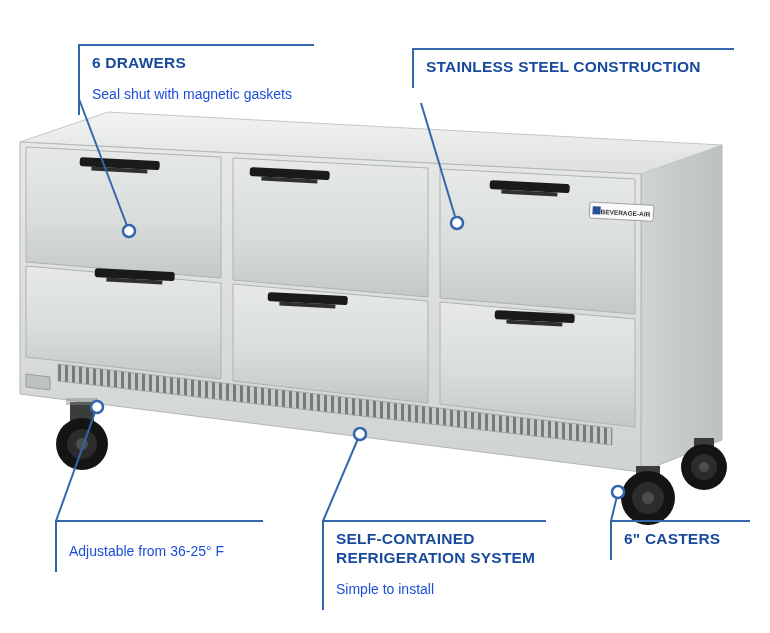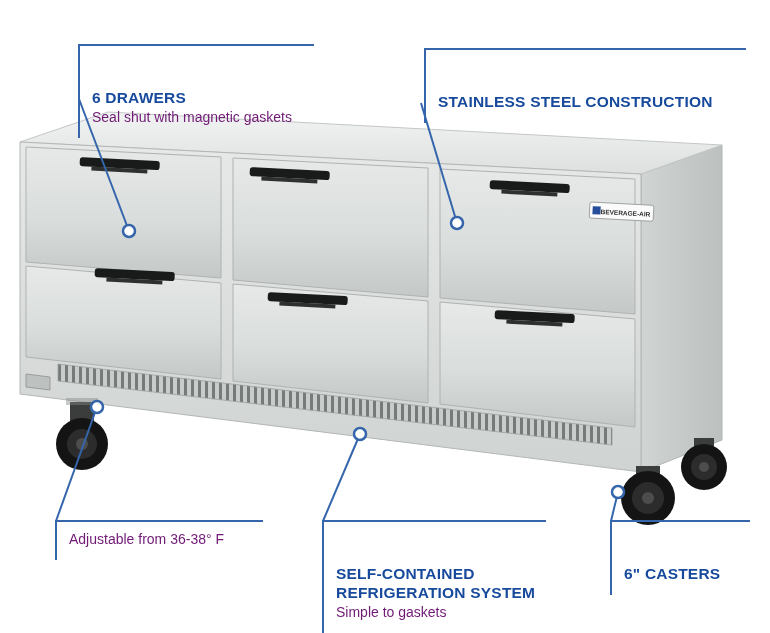--- a/index.html
+++ b/index.html
@@ -18,27 +18,26 @@
     padding:7px 0 12px 12px;
     box-sizing:border-box;
     background:transparent;
   }
   .callout-title{
     color:#174a9c;
     font-size:15.5px;
     font-weight:700;
     line-height:19px;
     letter-spacing:.2px;
-    margin-top:35px;
   }
   .callout-subtitle{
-    color:#701a75;
+    color:#1d4ed8;
     font-size:14px;
     line-height:17px;
-    margin-top:2px;
+    margin-top:14px;
   }
 </style>
 </head>
 <body>
 
 <div class="stage">
 
   <svg width="770" height="633" viewBox="0 0 770 633">
     <defs>
       <linearGradient id="gTop" x1="0" y1="0" x2="0" y2="1">
@@ -156,30 +155,30 @@
       <circle cx="360" cy="434" r="6"></circle>
       <circle cx="618" cy="492" r="6"></circle>
     </g>
   </svg>
 
   <div class="callout" style="left:78px;top:44px;width:236px">
     <div class="callout-title">6 DRAWERS</div>
     <div class="callout-subtitle">Seal shut with magnetic gaskets</div>
   </div>
 
-  <div class="callout" style="left:424px;top:48px;width:322px">
+  <div class="callout" style="left:412px;top:48px;width:322px">
     <div class="callout-title">STAINLESS STEEL CONSTRUCTION</div>
   </div>
 
   <div class="callout" style="left:55px;top:520px;width:208px">
-    <div class="callout-subtitle">Adjustable from 36-38° F</div>
+    <div class="callout-subtitle">Adjustable from 36-25° F</div>
   </div>
 
   <div class="callout" style="left:322px;top:520px;width:224px">
     <div class="callout-title">SELF-CONTAINED REFRIGERATION SYSTEM</div>
-    <div class="callout-subtitle">Simple to gaskets</div>
+    <div class="callout-subtitle">Simple to install</div>
   </div>
 
   <div class="callout" style="left:610px;top:520px;width:140px">
     <div class="callout-title">6" CASTERS</div>
   </div>
 
 </div>
 
 </body></html>

